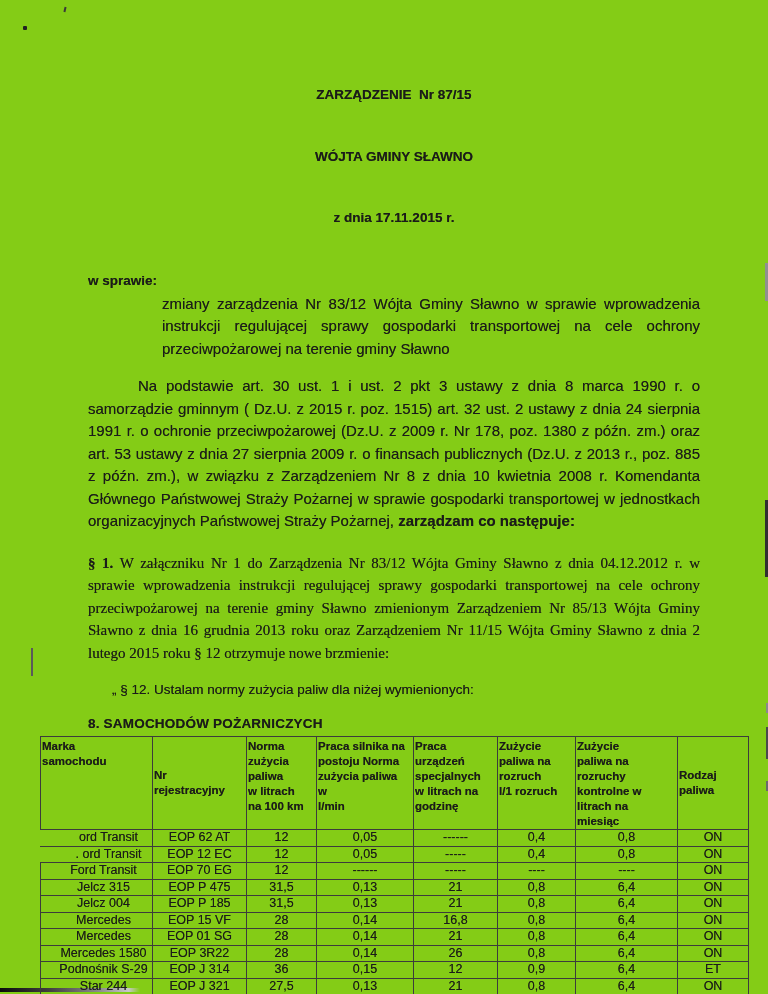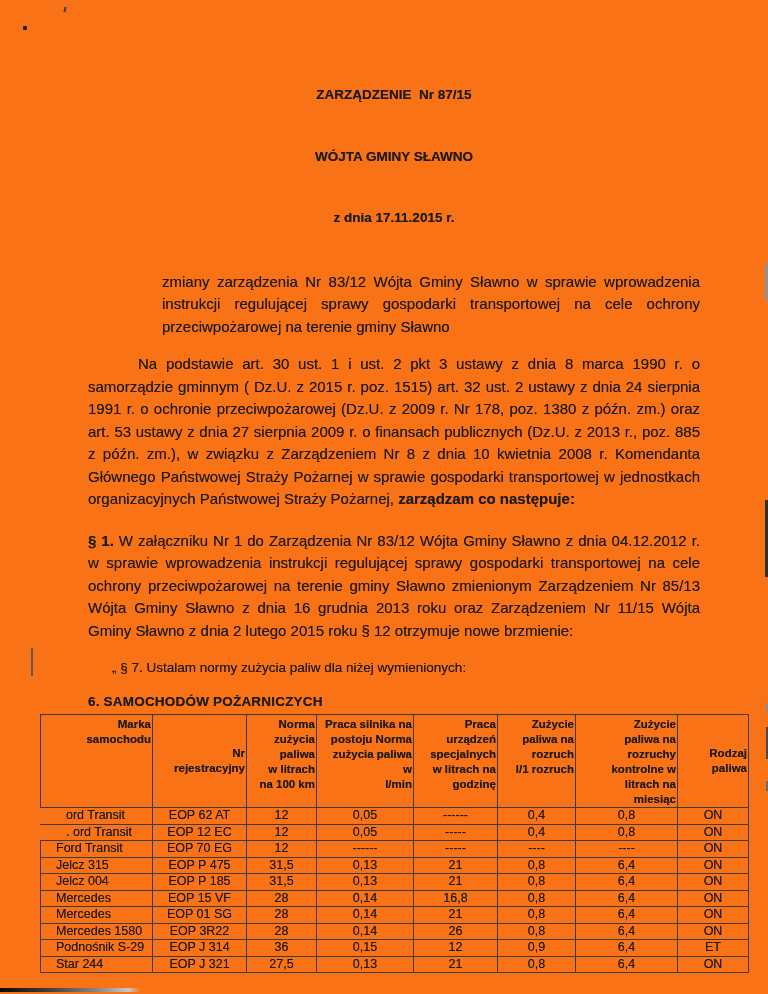--- a/index.html
+++ b/index.html
@@ -1,61 +1,61 @@
 <!DOCTYPE html>
 <html lang="pl"><head>
 <meta charset="utf-8">
 <style>
   html, body { margin: 0; padding: 0; background: #9a9a9a; }
   .page {
     position: relative;
     width: 768px;
     height: 994px;
-    background: #f97316;
+    background: #84cc16;
     overflow: hidden;
     font-family: "Liberation Sans", sans-serif;
     color: #1b1b1b;
     text-shadow: 0 0 0.3px rgba(0,0,0,.55);
   }
   .content { position: absolute; left: 88px; top: 44px; width: 612px; }
 
   .title-block { text-align: center; font-weight: bold; font-size: 13.5px; line-height: 20.5px; white-space: pre-wrap; }
   .in-re { font-weight: bold; font-size: 13.5px; line-height: 22px; margin-top: 0; }
 
   .para { font-size: 15px; line-height: 22.5px; text-align: justify; }
   .subject { margin: 1px 0 0 74px; width: 538px; }
   .legal { margin-top: 15px; }
   .legal .indent-first { display: inline-block; width: 50px; }
-  .par1 { margin-top: 19px; }
+  .par1 { margin-top: 19px; font-family: Liberation Serif, serif; }
   .b { font-weight: bold; }
   .quote12 { margin-top: 5px; font-size: 13.5px; line-height: 22.5px; text-indent: 24px; }
   .section-heading { margin-top: 7px; font-weight: bold; font-size: 13.5px; line-height: 17px; letter-spacing: .2px; }
 
   table.fuel {
     width: 708px;
     margin-left: -48px;
     margin-top: 4px;
     border-collapse: collapse;
     table-layout: fixed;
   }
   table.fuel th, table.fuel td { border: 1px solid #3c3c3c; }
   table.fuel thead tr { height: 92px; }
   table.fuel th {
     font-size: 11.5px; font-weight: bold; line-height: 15px;
-    text-align: right; vertical-align: top; padding: 2px 1px 0 1px;
+    text-align: left; vertical-align: top; padding: 2px 1px 0 1px;
     white-space: pre-line;
   }
   table.fuel th.v-mid { vertical-align: middle; padding-top: 0; }
   table.fuel thead tr { border-bottom: 1.5px solid #222; }
   table.fuel td {
     height: 15.5px; font-size: 12.5px; line-height: 15.5px;
     text-align: center; vertical-align: middle; padding: 0 1px;
     overflow: hidden; white-space: nowrap;
   }
-  table.fuel td:first-child { text-align: left; padding-left: 15px; }
+  table.fuel td:first-child { text-align: center; padding-left: 15px; }
   table.fuel tbody tr:nth-child(-n+2) td:first-child {
     padding-left: 25px;
     border-left: 1px solid transparent;
   }
 
   
   .artifact { position: absolute; pointer-events: none; }
   .dot-mark { left: 23px; top: 26px; width: 4px; height: 4px; background: #222; border-radius: 1px; }
   .tick-mark { left: 64px; top: 7px; width: 2px; height: 5px; background: #3a3a3a; transform: rotate(14deg); }
   .edge-1 { right: 0; top: 263px; width: 3px; height: 38px; background: #909090; }
@@ -85,30 +85,31 @@
   <div class="artifact bottom-bar"></div>
 
   <div class="content">
 
     <div class="title-block">
       <div>ZARZĄDZENIE  Nr 87/15</div>
       <div>WÓJTA GMINY SŁAWNO</div>
       <div>z dnia 17.11.2015 r.</div>
     </div>
 
+    <div class="in-re">w sprawie:</div>
 
     <p class="para subject">zmiany zarządzenia Nr 83/12 Wójta Gminy Sławno w sprawie wprowadzenia instrukcji regulującej sprawy gospodarki transportowej na cele ochrony przeciwpożarowej na terenie gminy Sławno</p>
 
     <p class="para legal"><span class="indent-first"></span><span>Na podstawie art. 30 ust. 1 i ust. 2 pkt 3 ustawy z dnia 8 marca 1990 r. o samorządzie gminnym (  Dz.U. z 2015 r. poz. 1515) art. 32 ust. 2 ustawy z dnia 24 sierpnia 1991 r. o ochronie przeciwpożarowej (Dz.U. z 2009 r. Nr 178, poz. 1380 z późn. zm.) oraz art. 53 ustawy z dnia 27 sierpnia 2009 r. o finansach publicznych (Dz.U. z 2013 r., poz. 885 z późn. zm.), w związku z Zarządzeniem Nr 8 z dnia 10 kwietnia 2008 r. Komendanta Głównego Państwowej Straży Pożarnej w sprawie gospodarki transportowej w jednostkach organizacyjnych Państwowej Straży Pożarnej, </span><span class="b">zarządzam co następuje:</span></p>
 
     <p class="para par1"><span class="b">§ 1.</span><span> W załączniku Nr 1 do Zarządzenia Nr 83/12 Wójta Gminy Sławno z dnia 04.12.2012 r. w sprawie wprowadzenia instrukcji regulującej sprawy gospodarki transportowej na cele ochrony przeciwpożarowej na terenie gminy Sławno zmienionym Zarządzeniem Nr 85/13 Wójta Gminy Sławno z dnia 16 grudnia 2013 roku oraz Zarządzeniem Nr 11/15 Wójta Gminy Sławno z dnia 2 lutego 2015 roku  § 12 otrzymuje nowe brzmienie:</span></p>
 
-    <p class="quote12">„ § 7. Ustalam normy zużycia paliw dla niżej wymienionych:</p>
-
-    <div class="section-heading">6. SAMOCHODÓW POŻARNICZYCH</div>
+    <p class="quote12">„ § 12. Ustalam normy zużycia paliw dla niżej wymienionych:</p>
+
+    <div class="section-heading">8. SAMOCHODÓW POŻARNICZYCH</div>
 
     <table class="fuel">
       <colgroup id="fuel-cols">
           <col style="width: 112px;">
           <col style="width: 94px;">
           <col style="width: 70px;">
           <col style="width: 97px;">
           <col style="width: 84px;">
           <col style="width: 78px;">
           <col style="width: 102px;">

